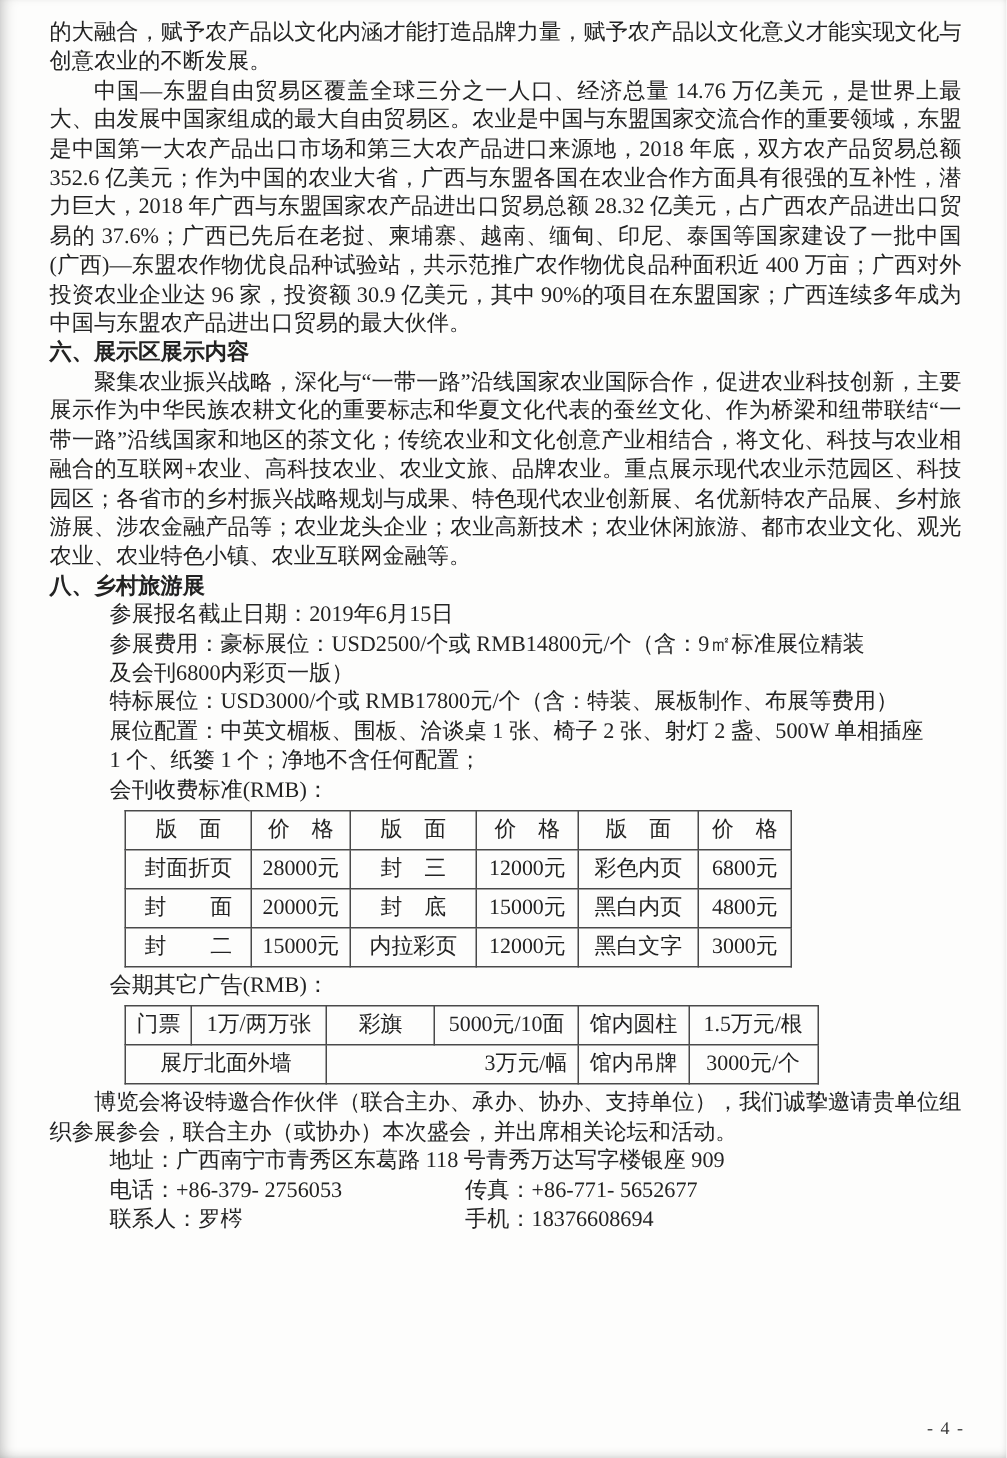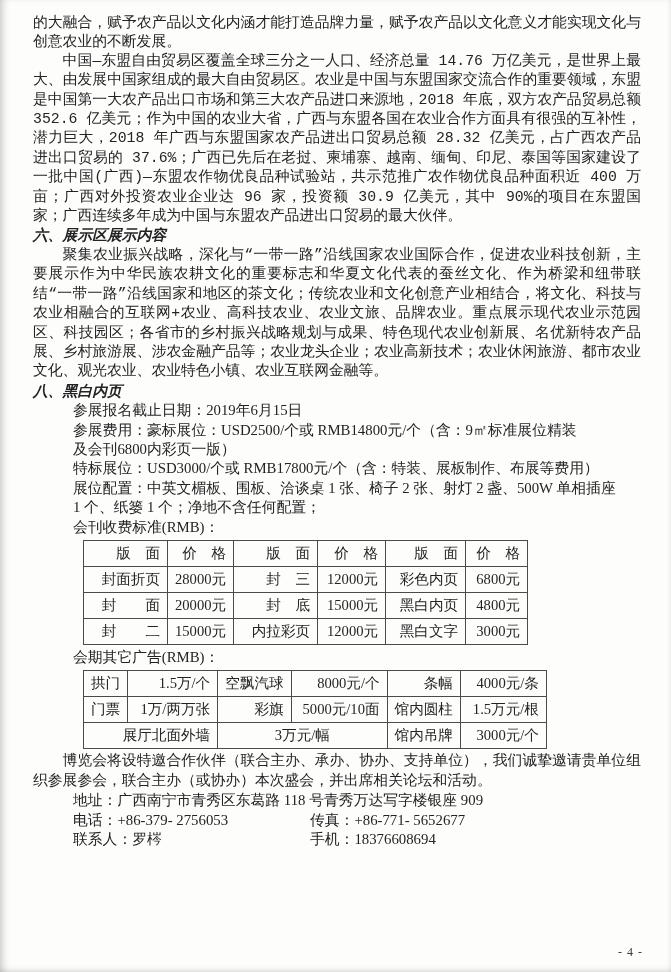--- a/index.html
+++ b/index.html
@@ -14,61 +14,61 @@
                inset 0 -5px 7px -4px rgba(0,0,0,0.14),
                inset -3px 0 5px -3px rgba(0,0,0,0.10);
   }
   .content{
     position:absolute;
     left:33px;top:13px;right:30px;
     font-size:14.8px;
     line-height:19.4px;
   }
   p{margin:0;text-align:justify;text-justify:inter-ideograph;}
-  .indent{text-indent:2em;font-family:Liberation Mono, monospace;}
-  .heading{font-weight:bold;margin:0;font-style:italic;}
+  .indent{text-indent:2em;}
+  .heading{font-weight:bold;margin:0;}
   .sub{padding-left:40px;}
   .line{white-space:nowrap;}
   b{font-weight:normal;}
   table{
     border-collapse:collapse;
     margin:3px 0 3px 50px;
     font-size:14.6px;
   }
   td,th{
     border:1px solid #4a4a4a;
     padding:2px 7px;
     height:21px;
     font-weight:normal;
-    text-align:right;
+    text-align:center;
     white-space:nowrap;
     vertical-align:middle;
   }
-  .center{text-align:center;}
+  .center{text-align:right;}
   .page-number{
     position:absolute;
     right:28px;bottom:12px;
     font-size:12px;
     letter-spacing:1px;
     color:#3a3a3a;
   }
 </style>
 </head>
 <body>
 
 <div class="page">
   <div class="content">
 
     <p>的大融合，赋予农产品以文化内涵才能打造品牌力量，赋予农产品以文化意义才能实现文化与创意农业的不断发展。</p>
     <p class="indent">中国—东盟自由贸易区覆盖全球三分之一人口、经济总量 14.76 万亿美元，是世界上最大、由发展中国家组成的最大自由贸易区。农业是中国与东盟国家交流合作的重要领域，东盟是中国第一大农产品出口市场和第三大农产品进口来源地，2018 年底，双方农产品贸易总额 352.6 亿美元；作为中国的农业大省，广西与东盟各国在农业合作方面具有很强的互补性，潜力巨大，2018 年广西与东盟国家农产品进出口贸易总额 28.32 亿美元，占广西农产品进出口贸易的 37.6%；广西已先后在老挝、柬埔寨、越南、缅甸、印尼、泰国等国家建设了一批中国(广西)—东盟农作物优良品种试验站，共示范推广农作物优良品种面积近 400 万亩；广西对外投资农业企业达 96 家，投资额 30.9 亿美元，其中 90%的项目在东盟国家；广西连续多年成为中国与东盟农产品进出口贸易的最大伙伴。</p>
 
     <p class="heading">六、展示区展示内容</p>
     <p class="indent">聚集农业振兴战略，深化与“一带一路”沿线国家农业国际合作，促进农业科技创新，主要展示作为中华民族农耕文化的重要标志和华夏文化代表的蚕丝文化、作为桥梁和纽带联结“一带一路”沿线国家和地区的茶文化；传统农业和文化创意产业相结合，将文化、科技与农业相融合的互联网+农业、高科技农业、农业文旅、品牌农业。重点展示现代农业示范园区、科技园区；各省市的乡村振兴战略规划与成果、特色现代农业创新展、名优新特农产品展、乡村旅游展、涉农金融产品等；农业龙头企业；农业高新技术；农业休闲旅游、都市农业文化、观光农业、农业特色小镇、农业互联网金融等。</p>
 
-    <p class="heading">八、黑白内页</p>
+    <p class="heading">八、乡村旅游展</p>
     <div class="sub">
       <div class="line"><b>参展报名截止日期：2019年6月15日</b></div>
       <div class="line">
         <b>参展费用：</b><span>豪标展位：USD2500/个或 RMB14800元/个（含：9㎡标准展位精装</span>
       </div>
       <div class="line">及会刊6800内彩页一版）</div>
       <div class="line">特标展位：USD3000/个或 RMB17800元/个（含：特装、展板制作、布展等费用）</div>
       <div class="line">
         <b>展位配置：</b><span>中英文楣板、围板、洽谈桌 1 张、椅子 2 张、射灯 2 盏、500W 单相插座</span>
       </div>
@@ -127,28 +127,20 @@
       <colgroup>
           <col style="width:43px">
           <col style="width:90px">
           <col style="width:72px">
           <col style="width:96px">
           <col style="width:72px">
           <col style="width:86px">
         </colgroup>
       <tbody>
       <tr>
-        <td>拱门</td>
-        <td>1.5万/个</td>
-        <td>空飘汽球</td>
-        <td>8000元/个</td>
-        <td>条幅</td>
-        <td>4000元/条</td>
-      </tr>
-      <tr>
         <td>门票</td>
         <td>1万/两万张</td>
         <td>彩旗</td>
         <td>5000元/10面</td>
         <td>馆内圆柱</td>
         <td>1.5万元/根</td>
       </tr>
       <tr>
         <td colspan="2">展厅北面外墙</td>
         <td colspan="2" class="center">3万元/幅</td>

